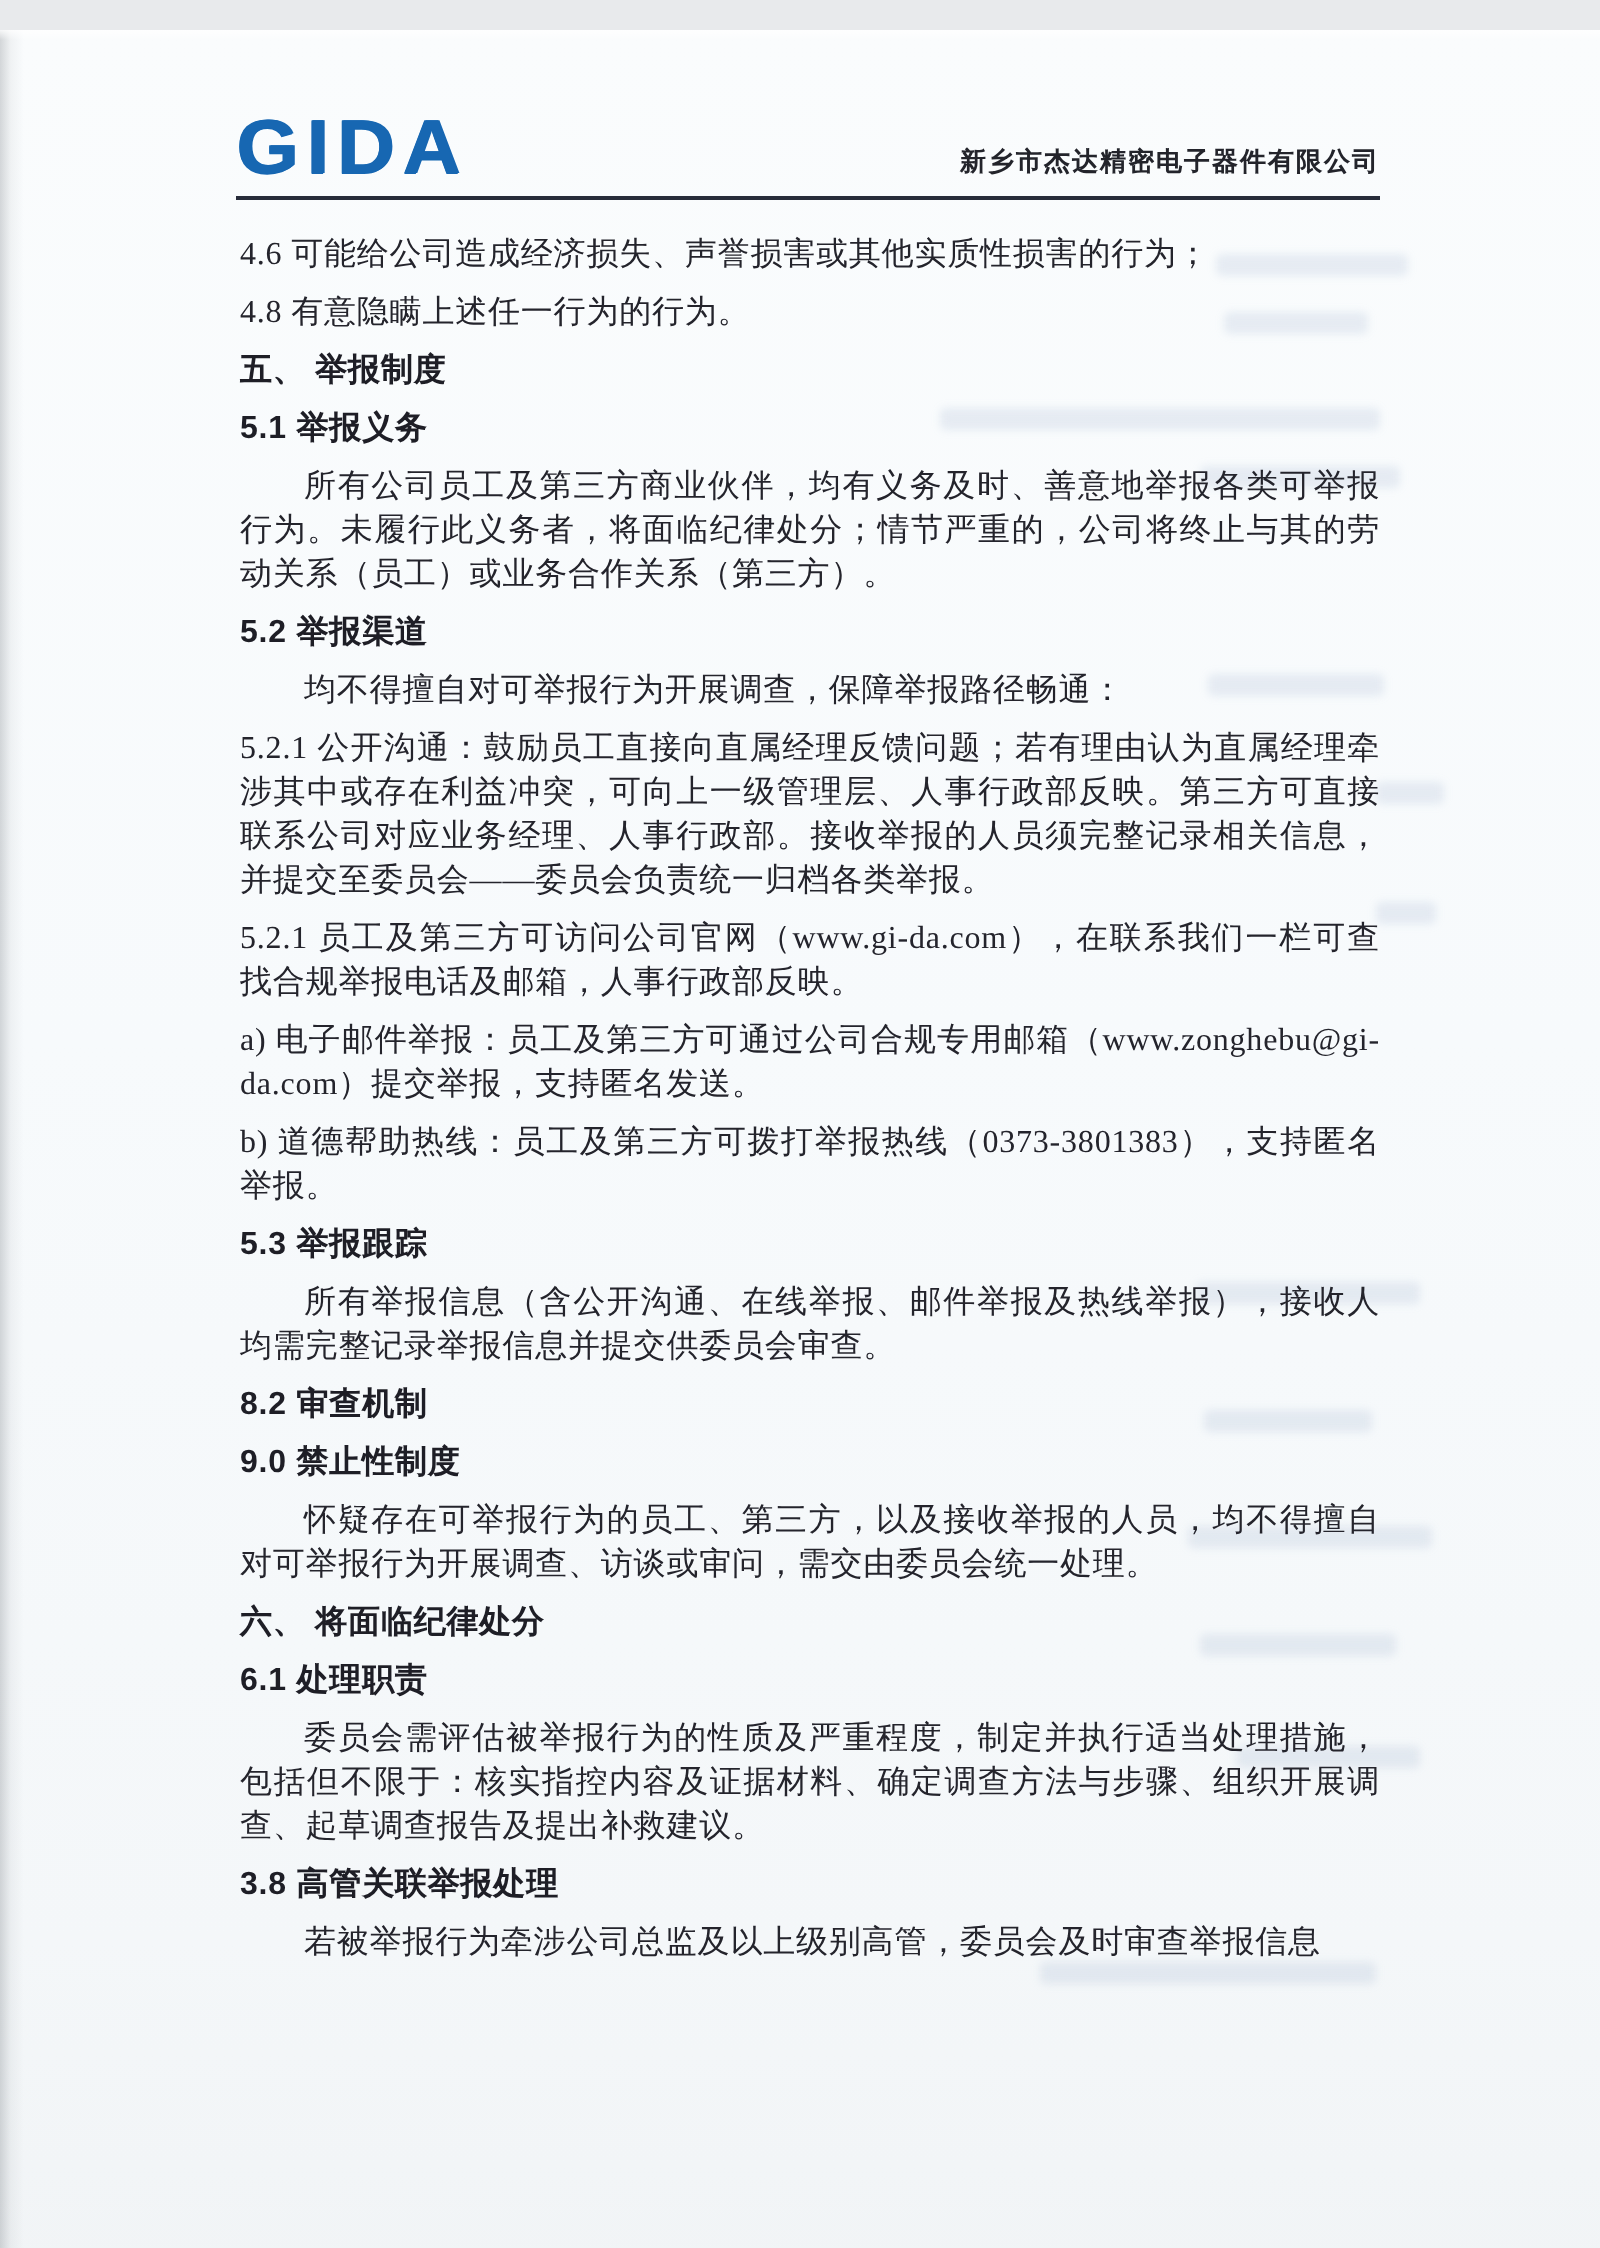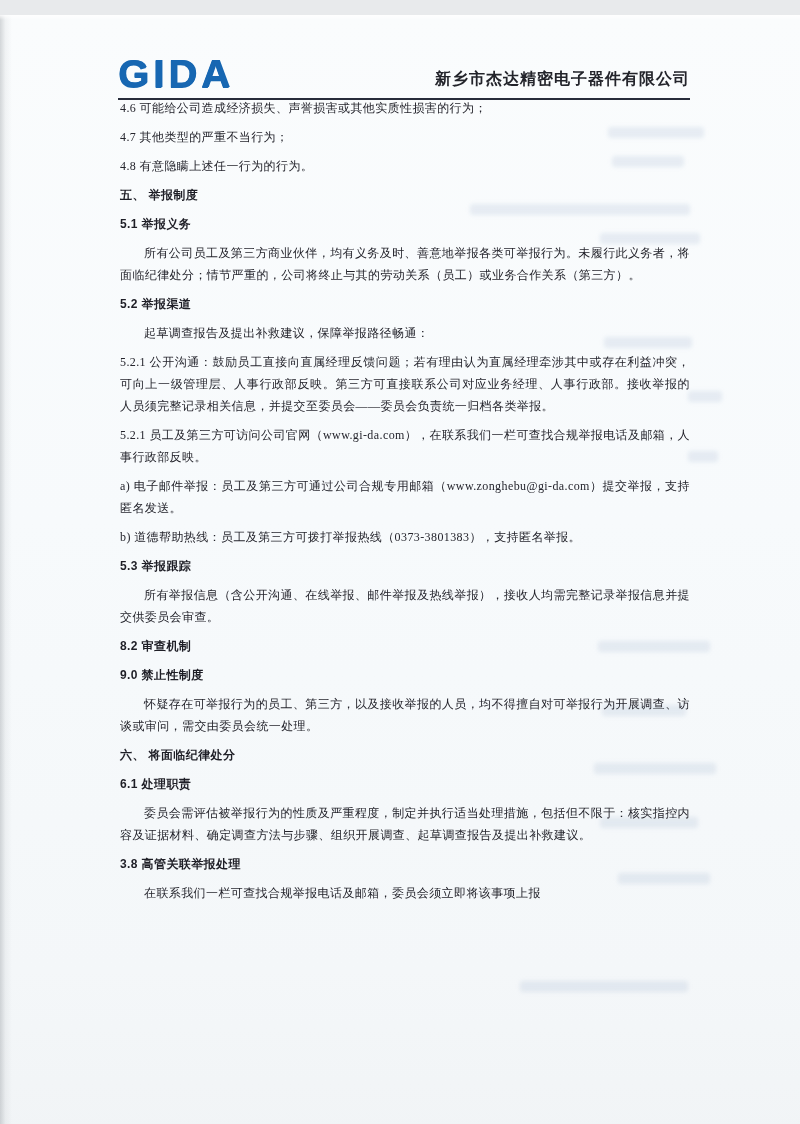--- a/index.html
+++ b/index.html
@@ -49,37 +49,37 @@
     line-height: 40px;
     letter-spacing: 4px;
     color: #1767b2;
     text-shadow: 0.8px 0 0 #1767b2, 0 0.5px 0 #1767b2;
     transform: scaleY(0.96);
     transform-origin: left bottom;
   }
   .company-name {
     font-family: "Liberation Sans", "DejaVu Sans", sans-serif;
     font-weight: bold;
-    font-size: 16px;
+    font-size: 13px;
     color: #23242b;
     letter-spacing: 1px;
     padding-bottom: 3px;
   }
   .header-rule {
     margin-top: 5px;
     height: 0;
     border-bottom: 2.5px solid #272c3a;
   }
   
   .content {
     position: absolute;
     left: 120px;
     right: 110px;
-    top: 82px;
-    font-size: 12px;
+    top: 102px;
+    font-size: 16px;
     line-height: 22px;
     letter-spacing: 0.4px;
     text-align: justify;
   }
   .content p {
     margin: 0 0 7px 0;
   }
   .h1, .h2 {
     font-family: Liberation Sans, sans-serif;
     font-weight: bold;
@@ -123,36 +123,35 @@
   <header class="header">
     <div class="header-row">
       <div class="logo">GIDA</div>
       <div class="company-name">新乡市杰达精密电子器件有限公司</div>
     </div>
     <div class="header-rule"></div>
   </header>
 
   <main class="content">
     <p class="item">4.6 可能给公司造成经济损失、声誉损害或其他实质性损害的行为；</p>
-    <p class="item">4.7 其他类型的严重不当行为；</p>
     <p class="item">4.8 有意隐瞒上述任一行为的行为。</p>
     <p class="h1">五、 举报制度</p>
     <p class="h2">5.1 举报义务</p>
     <p class="para">所有公司员工及第三方商业伙伴，均有义务及时、善意地举报各类可举报行为。未履行此义务者，将面临纪律处分；情节严重的，公司将终止与其的劳动关系（员工）或业务合作关系（第三方）。</p>
     <p class="h2">5.2 举报渠道</p>
-    <p class="para">起草调查报告及提出补救建议，保障举报路径畅通：</p>
+    <p class="para">均不得擅自对可举报行为开展调查，保障举报路径畅通：</p>
     <p class="item">5.2.1 公开沟通：鼓励员工直接向直属经理反馈问题；若有理由认为直属经理牵涉其中或存在利益冲突，可向上一级管理层、人事行政部反映。第三方可直接联系公司对应业务经理、人事行政部。接收举报的人员须完整记录相关信息，并提交至委员会——委员会负责统一归档各类举报。</p>
     <p class="item">5.2.1 员工及第三方可访问公司官网（www.gi-da.com），在联系我们一栏可查找合规举报电话及邮箱，人事行政部反映。</p>
     <p class="item">a) 电子邮件举报：员工及第三方可通过公司合规专用邮箱（www.zonghebu@gi-da.com）提交举报，支持匿名发送。</p>
     <p class="item">b) 道德帮助热线：员工及第三方可拨打举报热线（0373-3801383），支持匿名举报。</p>
     <p class="h2">5.3 举报跟踪</p>
     <p class="para">所有举报信息（含公开沟通、在线举报、邮件举报及热线举报），接收人均需完整记录举报信息并提交供委员会审查。</p>
     <p class="h2">8.2 审查机制</p>
     <p class="h2">9.0 禁止性制度</p>
     <p class="para">怀疑存在可举报行为的员工、第三方，以及接收举报的人员，均不得擅自对可举报行为开展调查、访谈或审问，需交由委员会统一处理。</p>
     <p class="h1">六、 将面临纪律处分</p>
     <p class="h2">6.1 处理职责</p>
     <p class="para">委员会需评估被举报行为的性质及严重程度，制定并执行适当处理措施，包括但不限于：核实指控内容及证据材料、确定调查方法与步骤、组织开展调查、起草调查报告及提出补救建议。</p>
     <p class="h2">3.8 高管关联举报处理</p>
-    <p class="para">在联系我们一栏可查找合规举报电话及邮箱，委员会须立即将该事项上报</p>
+    <p class="para">若被举报行为牵涉公司总监及以上级别高管，委员会及时审查举报信息</p>
   </main>
 
 </div>
 
 </body></html>

